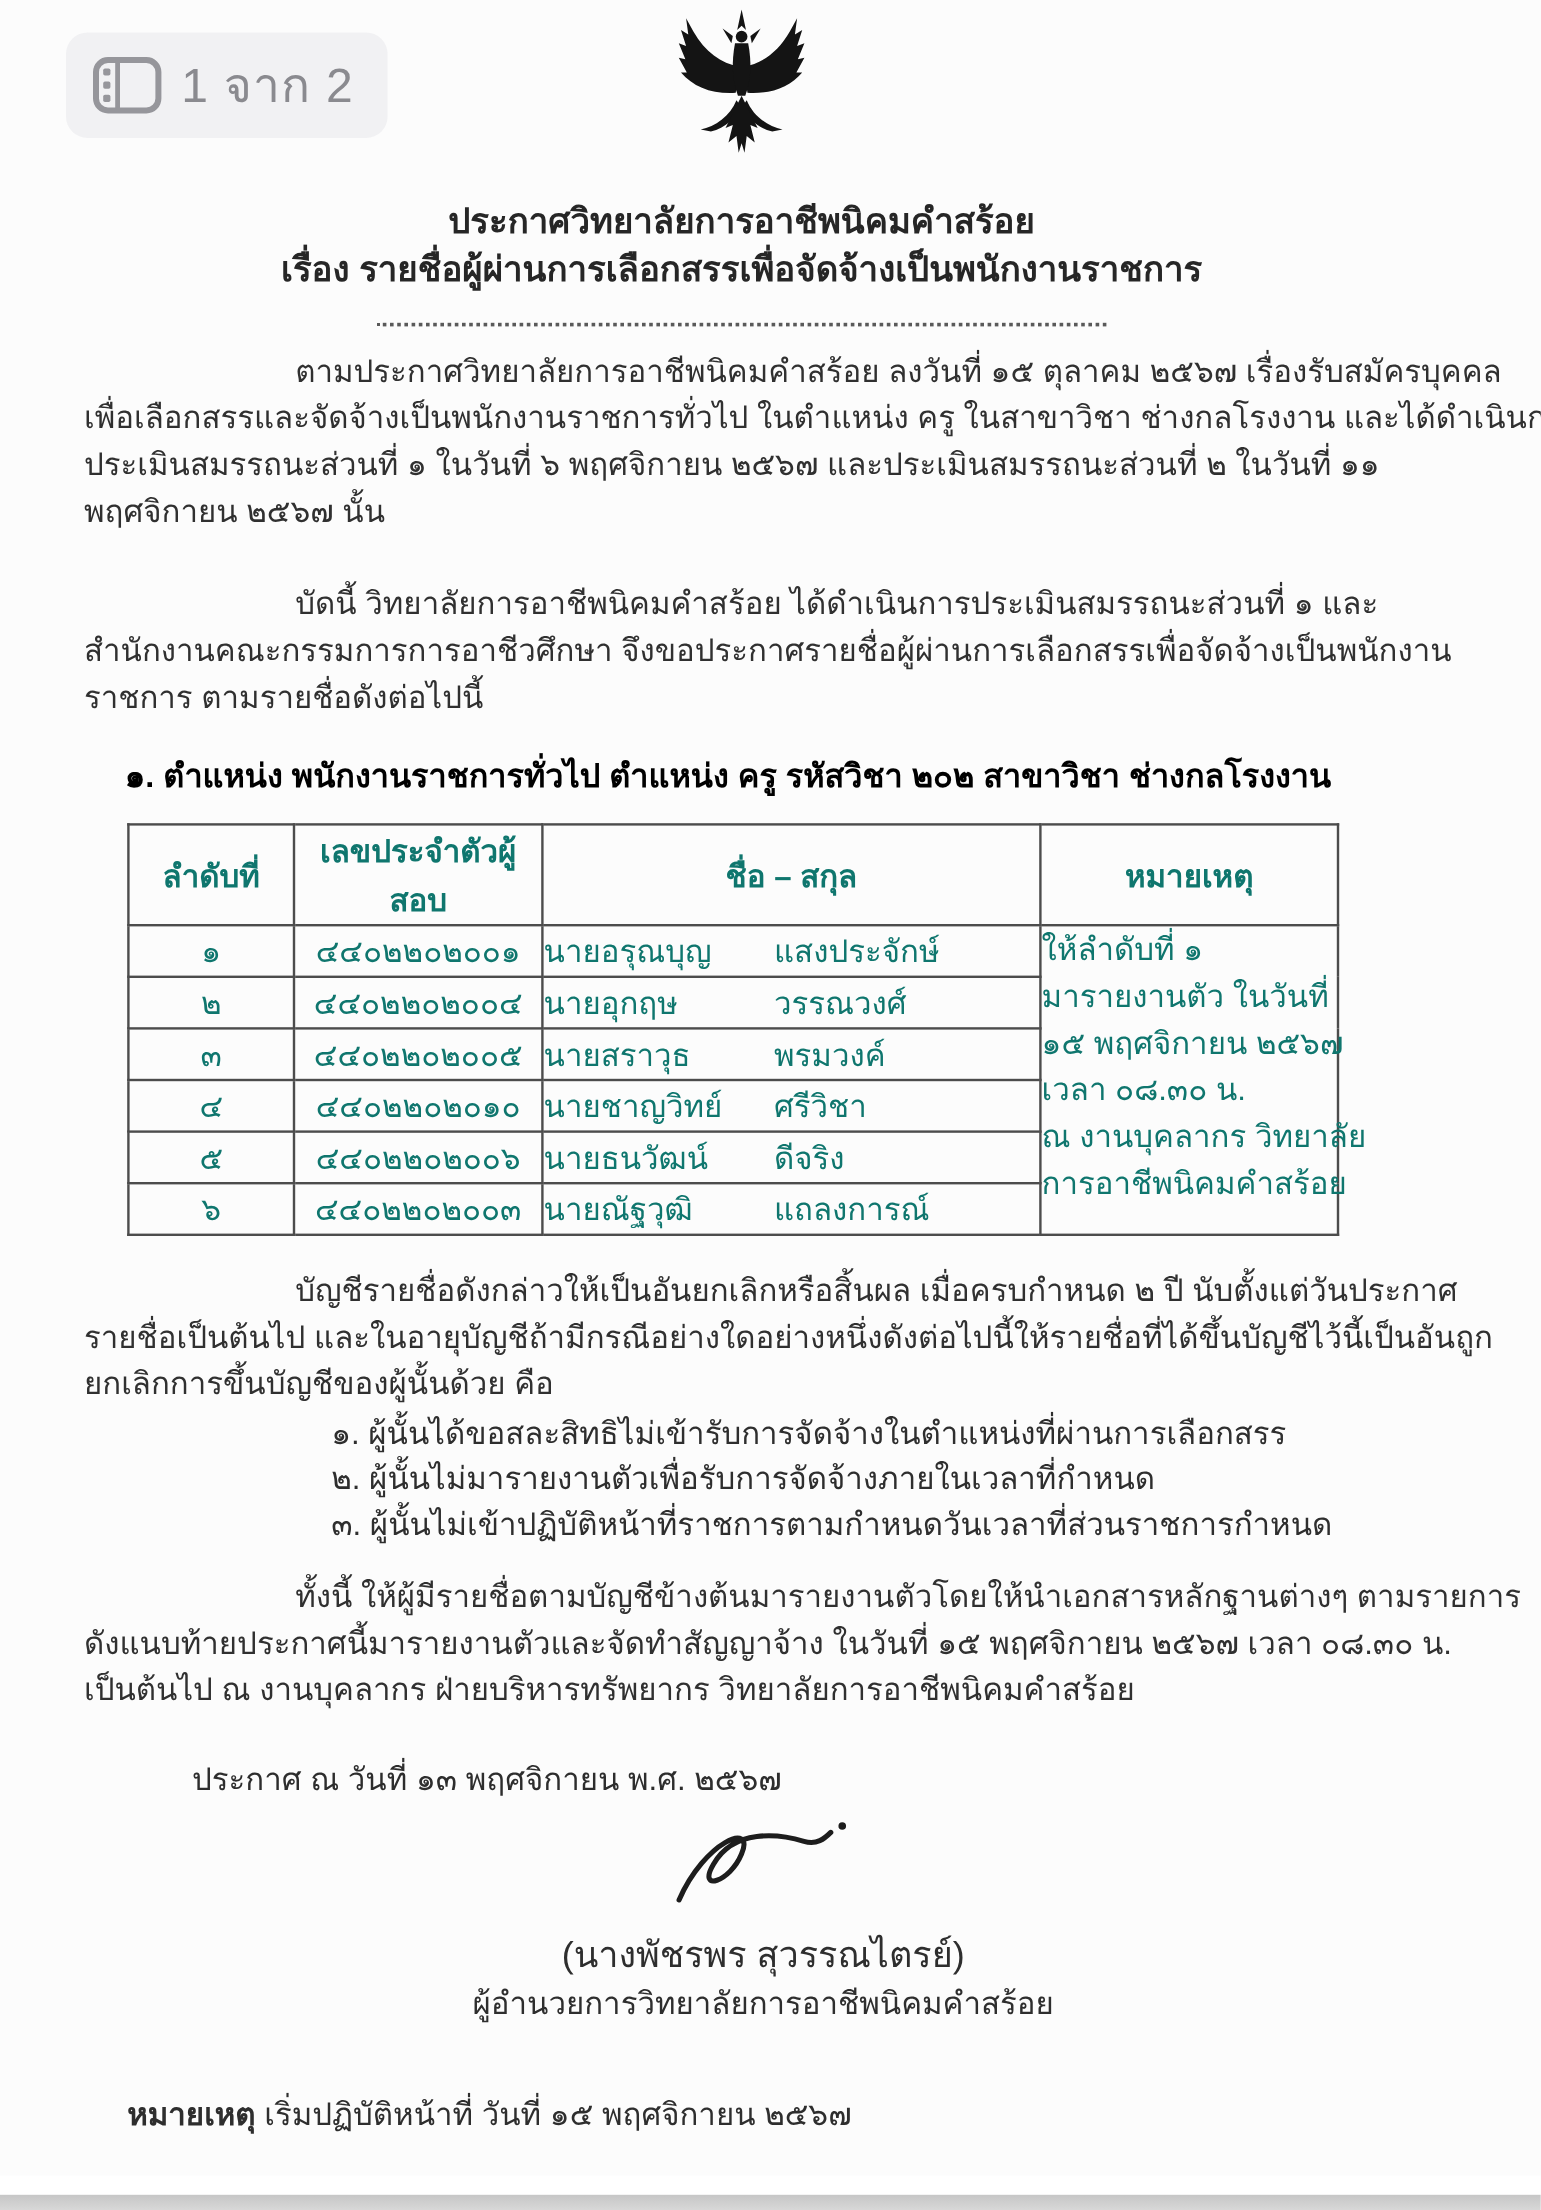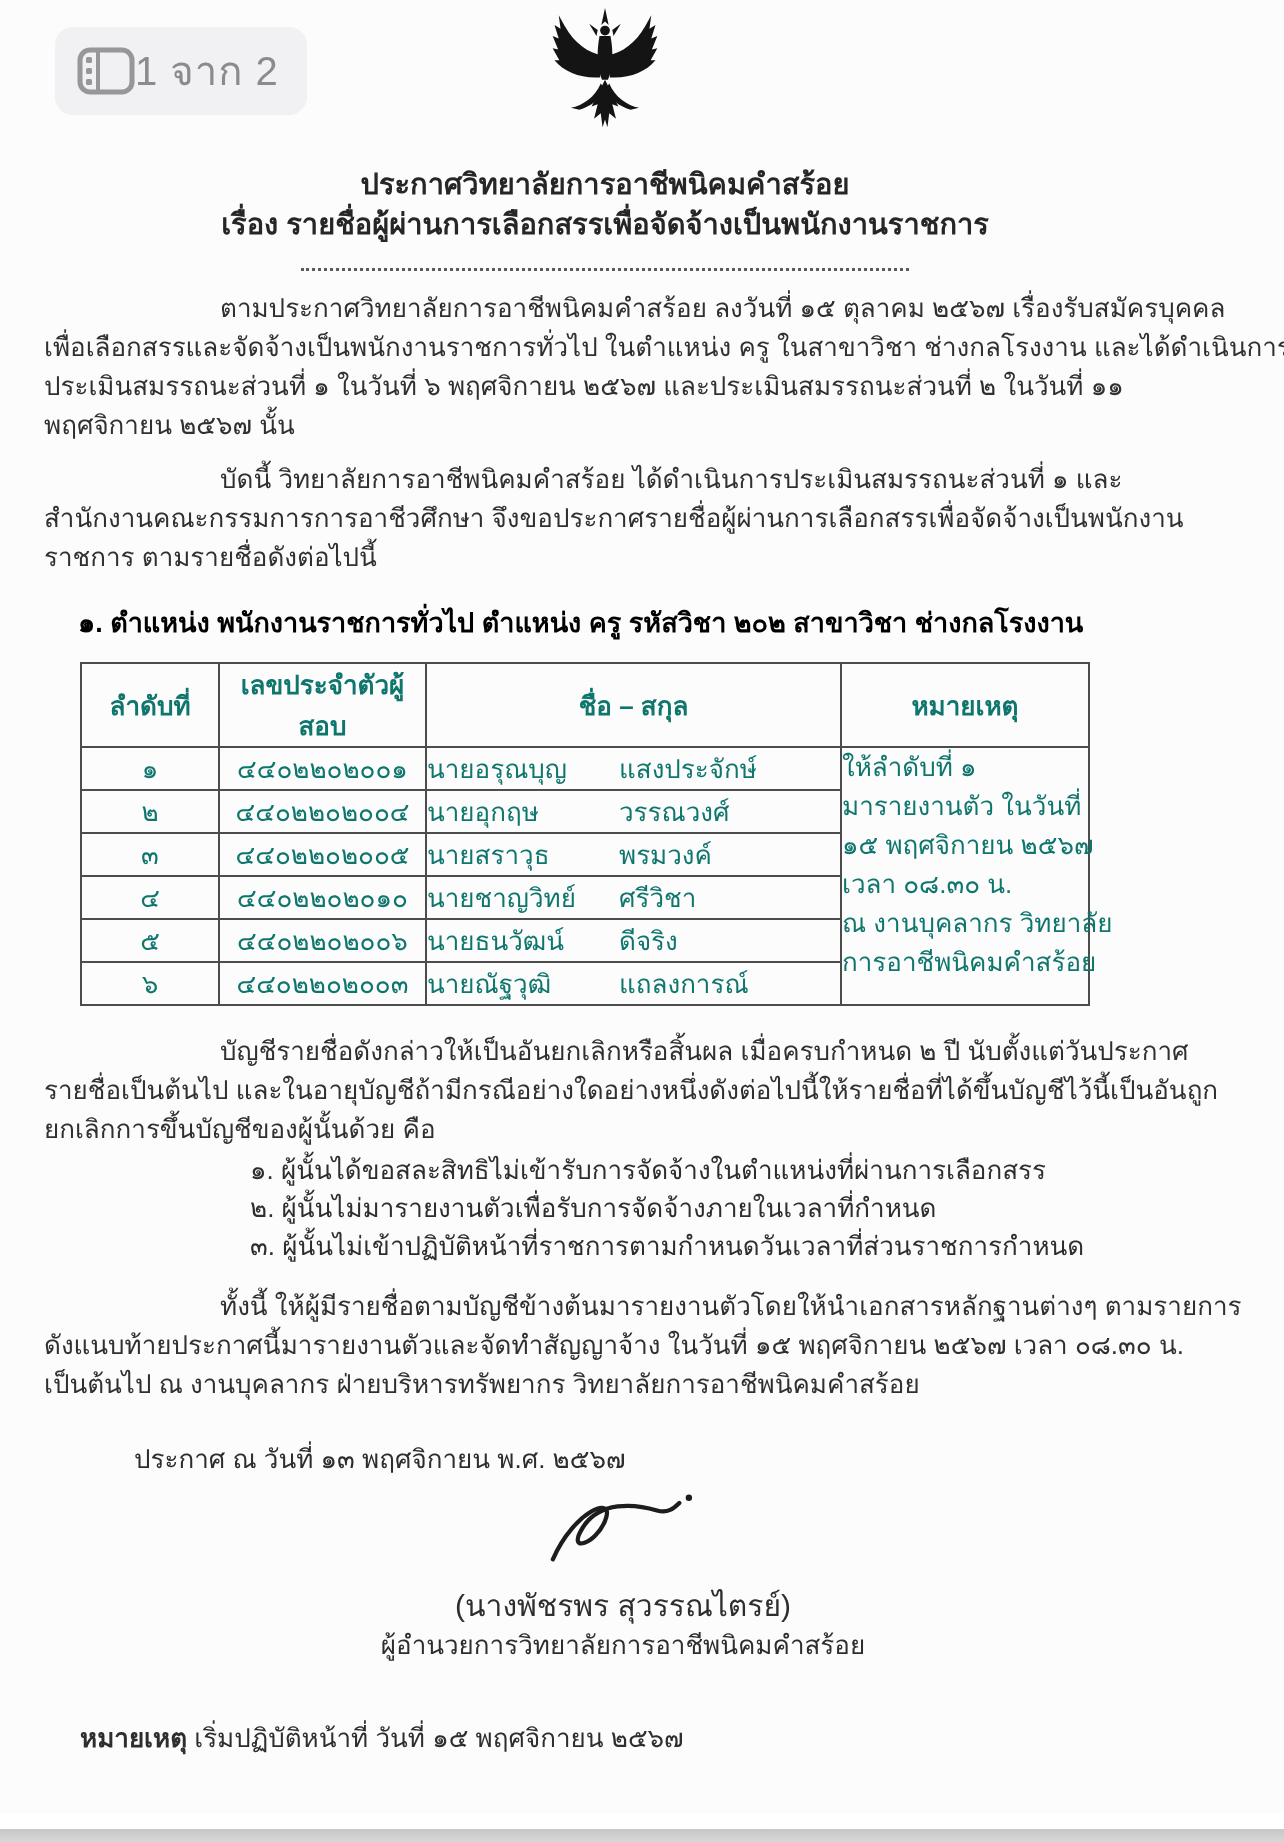--- a/index.html
+++ b/index.html
@@ -20,43 +20,43 @@
     position: absolute; left: 0; top: 1813px; width: 1284px; height: 16px;
     background: #ffffff;
   }
   .viewer-bottom-bar {
     position: absolute; left: 0; bottom: 0; width: 1284px; height: 13px;
     background: linear-gradient(#c6c6c6, #d8d8d8);
   }
   
   .page-indicator {
     position: absolute; left: 55px; top: 27px;
-    display: flex; align-items: center; 
+    display: flex; align-items: center; gap: 16px;
     padding: 12px 28px 12px 22px;
     background: #f1f1f3;
     border-radius: 18px;
     cursor: pointer;
   }
   .page-indicator .label {
     font-size: 40px; font-weight: 500; color: #8a8a8f; letter-spacing: 1px;
   }
   
-  .content { padding: 0 118px 0 44px; }
+  .content { padding: 0 118px 0 70px; }
   .emblem-wrap { width: 122px; margin: 8px auto 0; }
   .title { text-align: center; font-weight: 600; font-size: 29px; line-height: 40px; color: #262626; }
   .title-first { margin-top: 12px; }
   .dotted-sep {
     width: 608px; height: 5px; margin: 22px auto 0;
     border-bottom: 3px dotted #5a5a5a;
   }
   .para { font-size: 26px; line-height: 39px; color: #303030; }
   .para .line { white-space: nowrap; }
   .para .indent { padding-left: 176px; }
   .p1 { margin-top: 18px; }
-  .p2 { margin-top: 15px; }
+  .p2 { margin-top: 38px; }
   .section-heading {
     margin-top: 24px; margin-left: 34px;
     font-size: 27px; font-weight: 700; color: #000000;
     white-space: nowrap;
   }
   
   table.result-table {
     margin: 18px 0 0 36px;
     width: 1008px;
     border-collapse: collapse;

